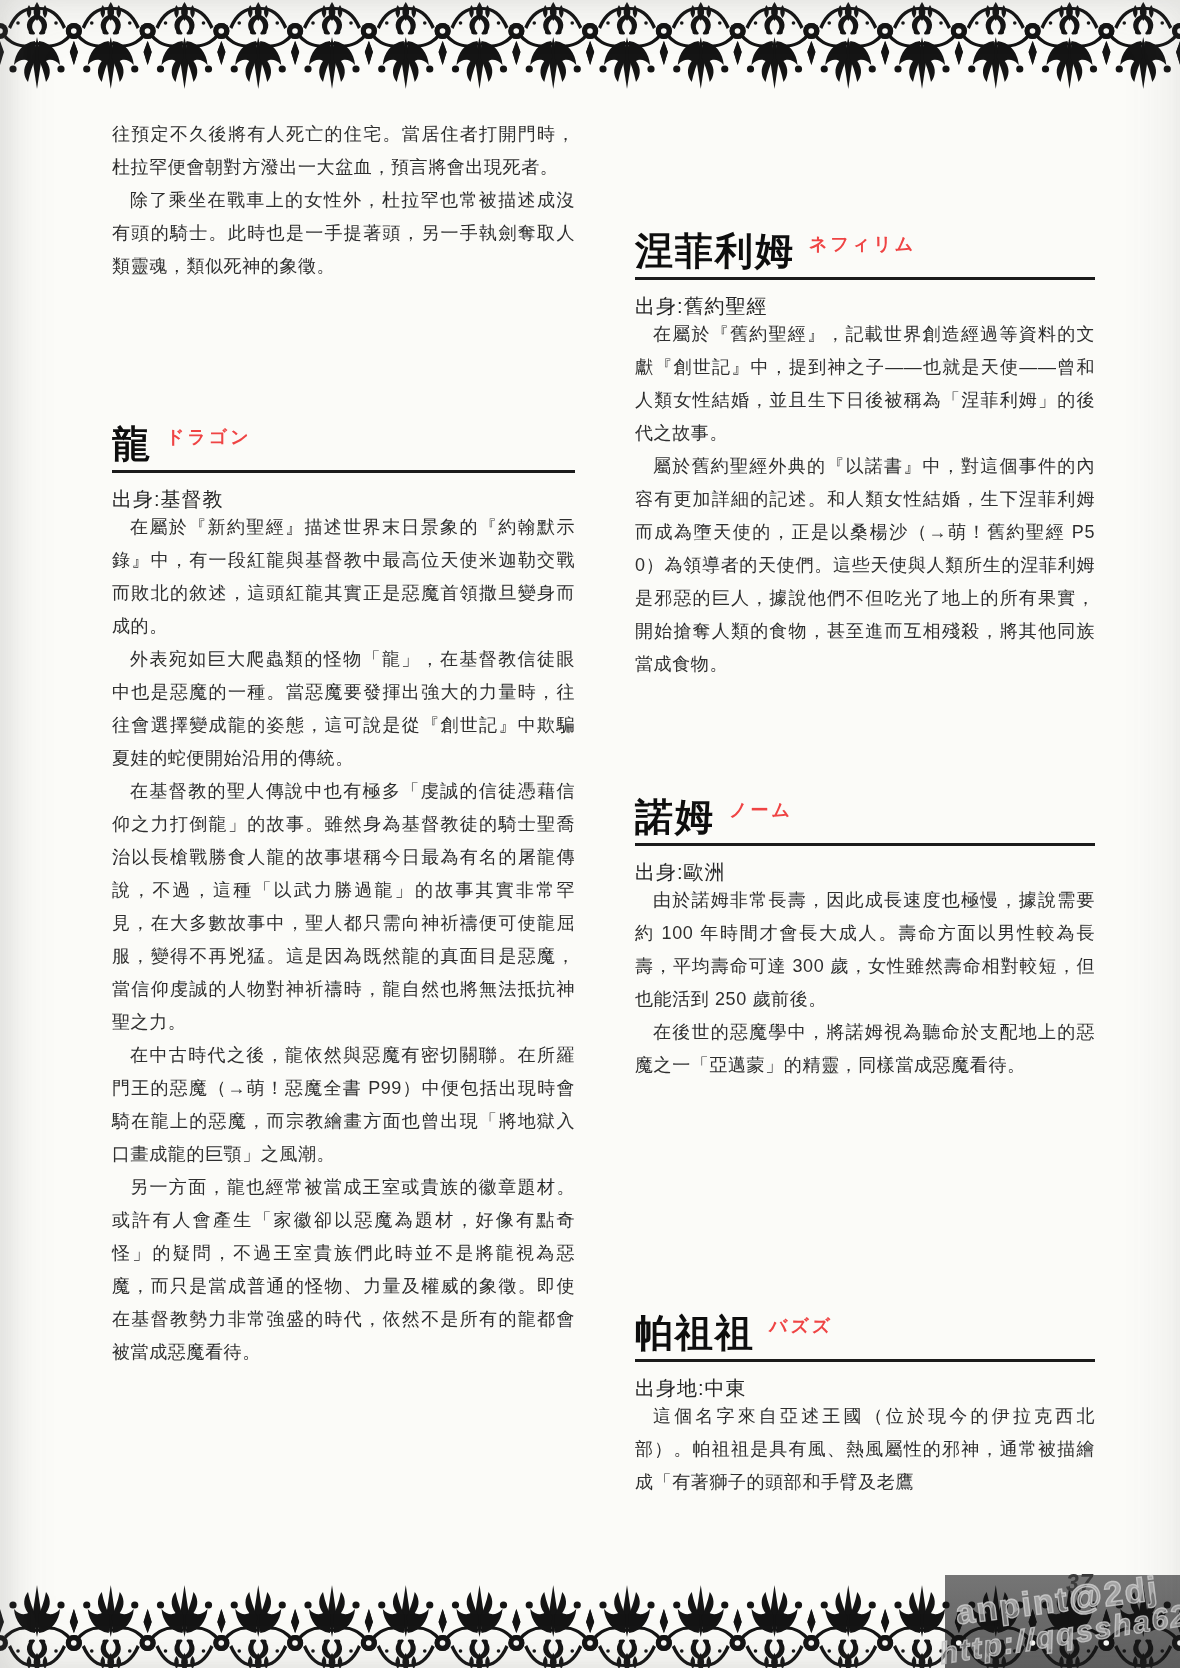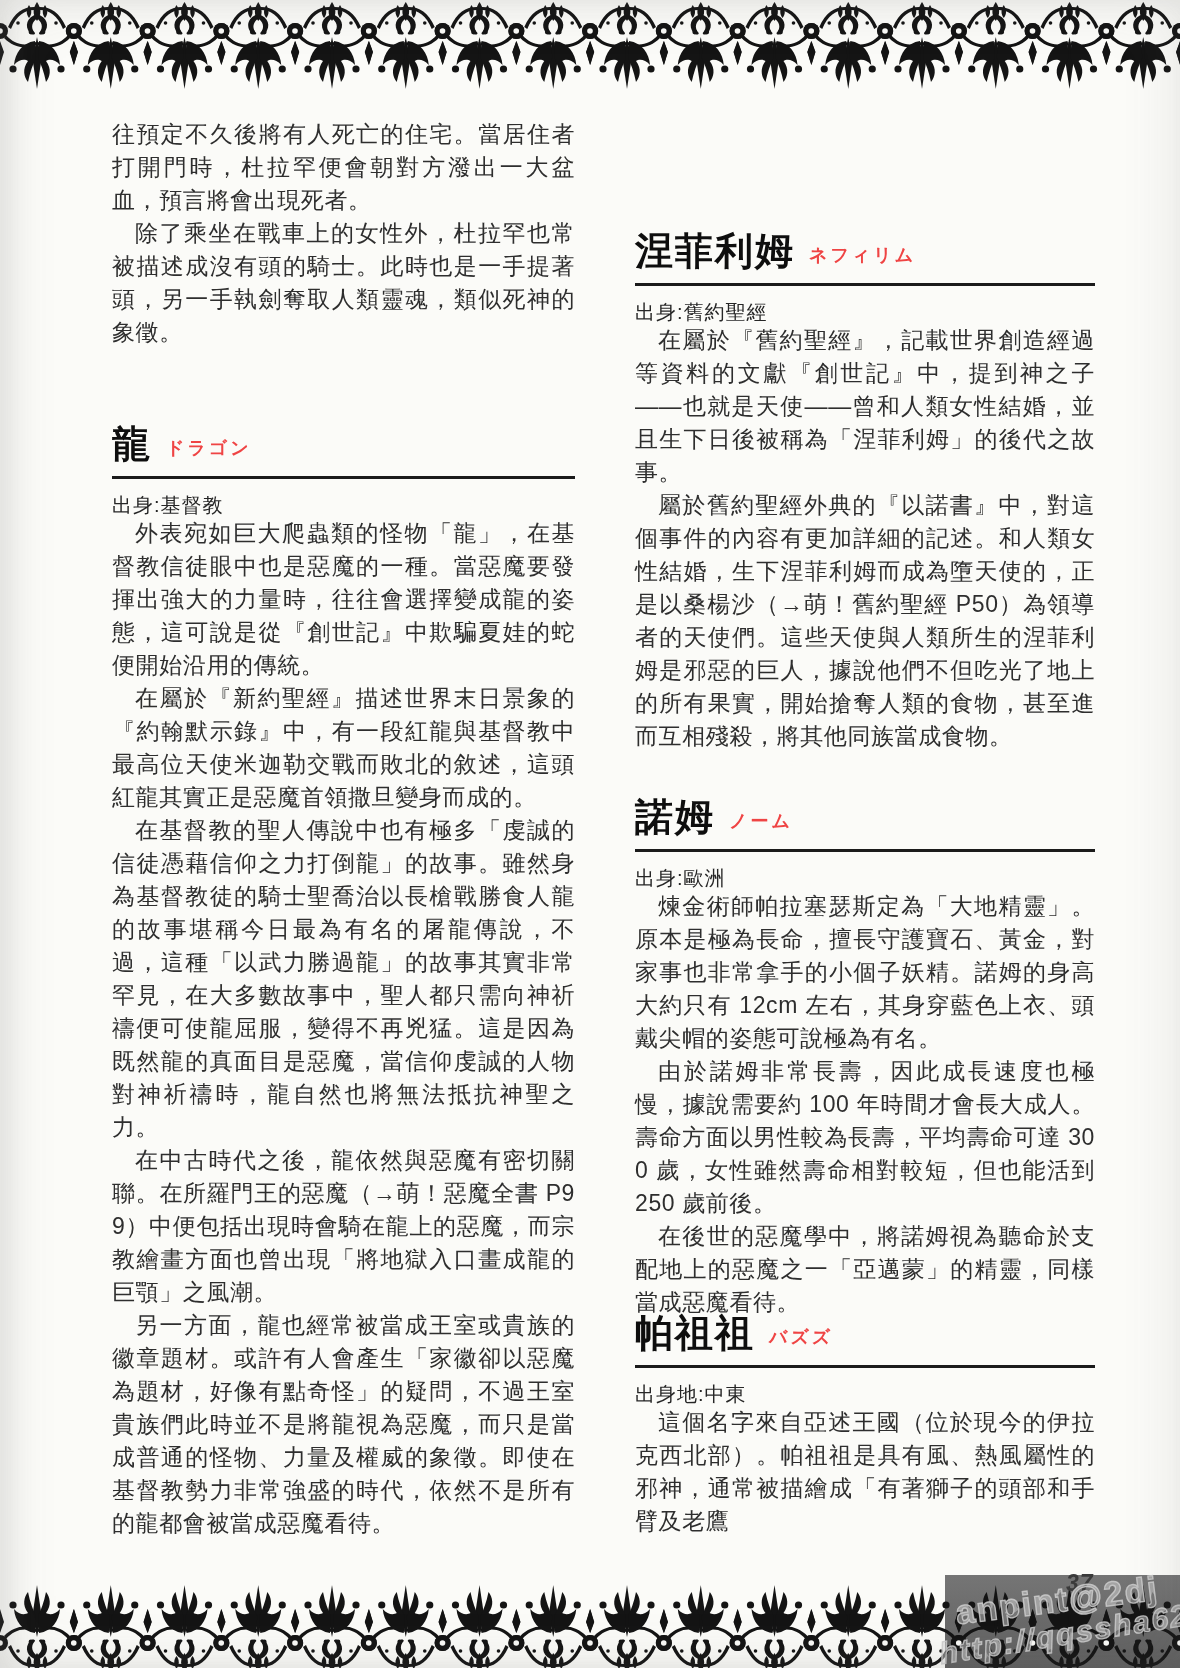--- a/index.html
+++ b/index.html
@@ -8,28 +8,28 @@
     background:#fbfbf8; overflow:hidden;
     font-family:"Liberation Sans","DejaVu Sans",sans-serif;
     color:#2d2d2d;
   }
   .scan-shade {
     position:absolute; inset:0; pointer-events:none; z-index:6;
     box-shadow: inset 0 0 60px rgba(90,90,90,0.14), inset 12px 0 22px rgba(120,120,120,0.10);
   }
   .col { position:absolute; }
   .body-text p {
-    margin:0; font-size:23px; line-height:33px;
+    margin:0; font-size:18px; line-height:33px;
     text-align:justify; letter-spacing:0.6px;
     text-indent:1em; word-break:break-all; color:#2e2e2e;
   }
   .body-text p.no-indent { text-indent:0; }
   .section-heading {
-    display:flex; align-items:flex-end; gap:14px;
-    border-bottom:3px solid #1b1b1b; padding-bottom:13px;
+    display:flex; gap:14px;
+    border-bottom:3px solid #1b1b1b; padding-bottom:7px;
   }
   .section-title {
     font-size:38px; font-weight:bold; color:#0e0e0e;
     line-height:1; letter-spacing:2px;
   }
   .section-furigana {
     font-size:18px; font-weight:bold; color:#ef4444;
     padding-bottom:3px; letter-spacing:3px;
   }
   .origin {
@@ -148,22 +148,22 @@
   <p>除了乘坐在戰車上的女性外，杜拉罕也常被描述成沒有頭的騎士。此時也是一手提著頭，另一手執劍奪取人類靈魂，類似死神的象徵。</p>
 </div>
 
 <div class="col" style="left:112px; top:425px; width:463px;">
   <div class="section-heading">
     <span class="section-title">龍</span>
     <span class="section-furigana">ドラゴン</span>
   </div>
   <div class="origin">出身:基督教</div>
   <div class="section-body body-text">
+    <p>在屬於『新約聖經』描述世界末日景象的『約翰默示錄』中，有一段紅龍與基督教中最高位天使米迦勒交戰而敗北的敘述，這頭紅龍其實正是惡魔首領撒旦變身而成的。</p>
     <p>外表宛如巨大爬蟲類的怪物「龍」，在基督教信徒眼中也是惡魔的一種。當惡魔要發揮出強大的力量時，往往會選擇變成龍的姿態，這可說是從『創世記』中欺騙夏娃的蛇便開始沿用的傳統。</p>
-    <p>在屬於『新約聖經』描述世界末日景象的『約翰默示錄』中，有一段紅龍與基督教中最高位天使米迦勒交戰而敗北的敘述，這頭紅龍其實正是惡魔首領撒旦變身而成的。</p>
     <p>在基督教的聖人傳說中也有極多「虔誠的信徒憑藉信仰之力打倒龍」的故事。雖然身為基督教徒的騎士聖喬治以長槍戰勝食人龍的故事堪稱今日最為有名的屠龍傳說，不過，這種「以武力勝過龍」的故事其實非常罕見，在大多數故事中，聖人都只需向神祈禱便可使龍屈服，變得不再兇猛。這是因為既然龍的真面目是惡魔，當信仰虔誠的人物對神祈禱時，龍自然也將無法抵抗神聖之力。</p>
     <p>在中古時代之後，龍依然與惡魔有密切關聯。在所羅門王的惡魔（→萌！惡魔全書 P99）中便包括出現時會騎在龍上的惡魔，而宗教繪畫方面也曾出現「將地獄入口畫成龍的巨顎」之風潮。</p>
     <p>另一方面，龍也經常被當成王室或貴族的徽章題材。或許有人會產生「家徽卻以惡魔為題材，好像有點奇怪」的疑問，不過王室貴族們此時並不是將龍視為惡魔，而只是當成普通的怪物、力量及權威的象徵。即使在基督教勢力非常強盛的時代，依然不是所有的龍都會被當成惡魔看待。</p>
   </div>
 </div>
 
 <div class="col" style="left:635px; top:232px; width:460px;">
   <div class="section-heading">
     <span class="section-title">涅菲利姆</span>
     <span class="section-furigana">ネフィリム</span>
@@ -175,21 +175,20 @@
   </div>
 </div>
 
 <div class="col" style="left:635px; top:798px; width:460px;">
   <div class="section-heading">
     <span class="section-title">諾姆</span>
     <span class="section-furigana">ノーム</span>
   </div>
   <div class="origin">出身:歐洲</div>
   <div class="section-body body-text">
-    <p>煉金術師帕拉塞瑟斯定為「大地精靈」。原本是極為長命，擅長守護寶石、黃金，對家事也非常拿手的小個子妖精。諾姆的身高大約只有 12cm 左右，其身穿藍色上衣、頭戴尖帽的姿態可說極為有名。</p>
     <p>由於諾姆非常長壽，因此成長速度也極慢，據說需要約 100 年時間才會長大成人。壽命方面以男性較為長壽，平均壽命可達 300 歲，女性雖然壽命相對較短，但也能活到 250 歲前後。</p>
     <p>在後世的惡魔學中，將諾姆視為聽命於支配地上的惡魔之一「亞邁蒙」的精靈，同樣當成惡魔看待。</p>
   </div>
 </div>
 
 <div class="col" style="left:635px; top:1314px; width:460px;">
   <div class="section-heading">
     <span class="section-title">帕祖祖</span>
     <span class="section-furigana">バズズ</span>
   </div>

